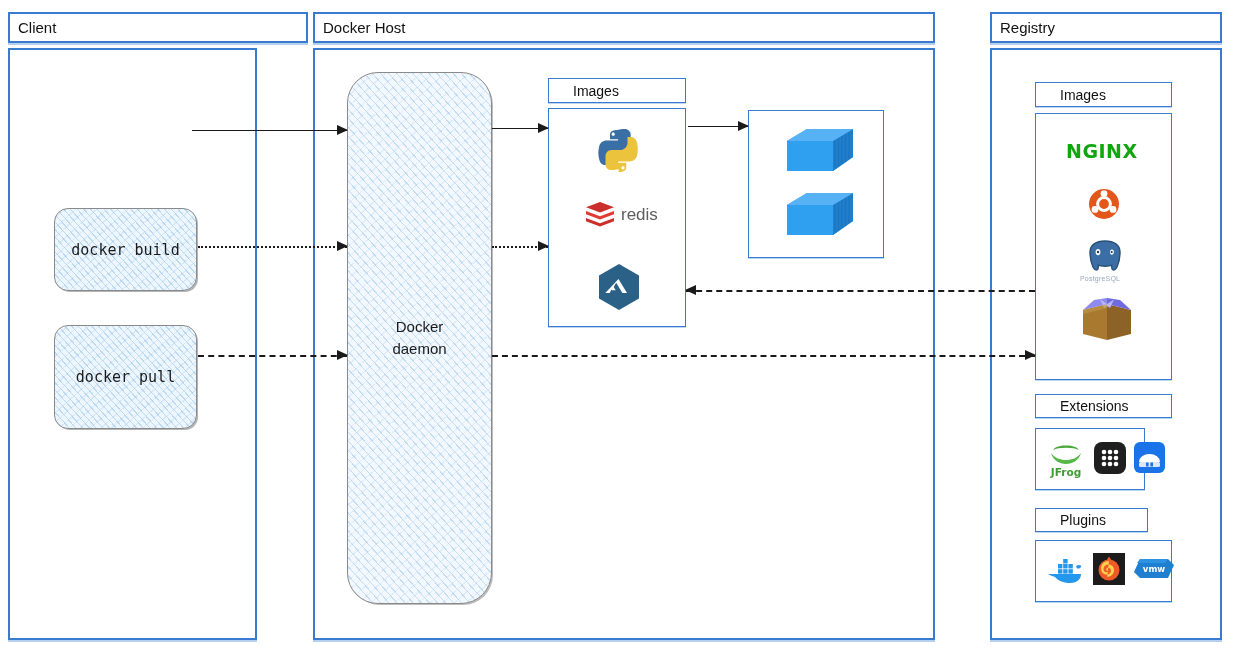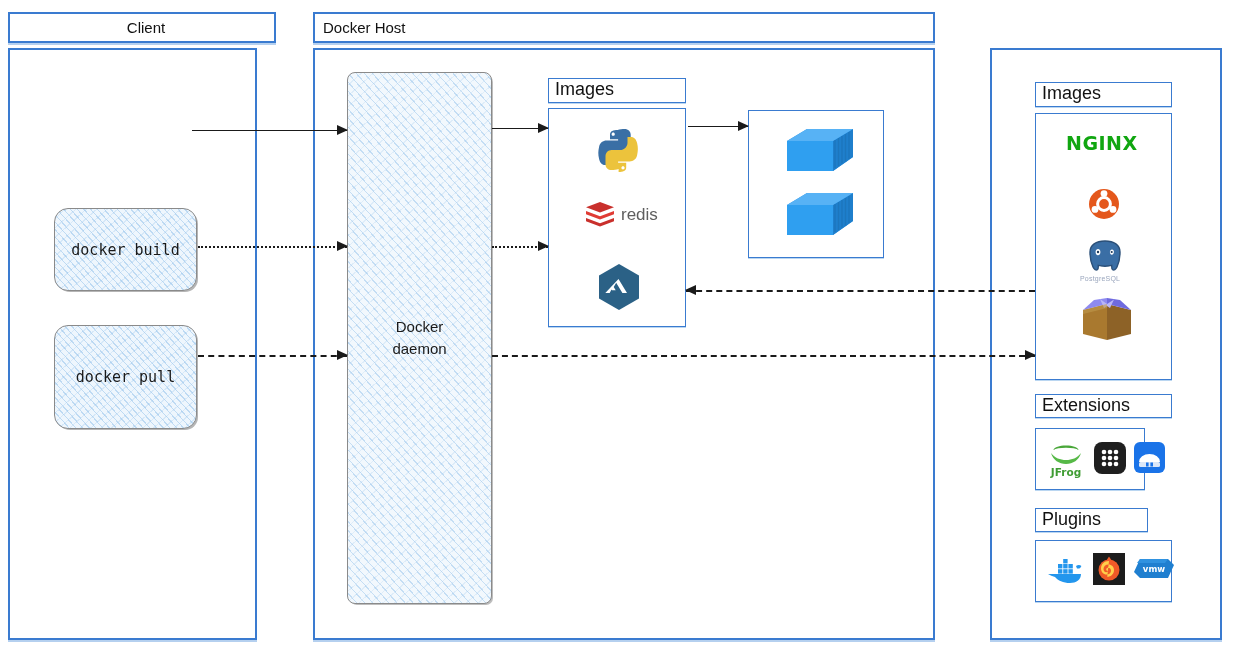--- a/index.html
+++ b/index.html
@@ -27,23 +27,23 @@
   .zone-body{
     border:2px solid #3a7bd0;
     background:#ffffff;
     box-shadow:0 2px 0 0 rgba(120,170,225,.55);
   }
 
   
   .panel-header{
     border:1.5px solid #3a7bd0;
     background:#ffffff;
-    display:flex;
-    padding-left:6px;
-    font-size:18px;
+    display:flex;align-items:center;
+    padding-left:24px;
+    font-size:14px;
     box-shadow:0 1px 0 0 rgba(130,180,230,.55);
   }
   .panel-body{
     border:1.5px solid #3a7bd0;
     background:#ffffff;
     box-shadow:0 1px 0 0 rgba(130,180,230,.55);
   }
 
   
   .cmd-box{
@@ -56,21 +56,21 @@
     display:flex;align-items:center;justify-content:center;
     font-family:"DejaVu Sans Mono","Liberation Mono",monospace;
     font-size:15px;
     color:#1a1a1a;
     box-shadow:2px 2px 0 -1px rgba(90,90,90,.45);
   }
 
   
   .daemon-box{
     border:1.6px solid #8a8a8a;
-    border-radius:8px;
+    border-radius:31px;
     background:
       repeating-linear-gradient(48deg, rgba(150,195,235,.5) 0 1px, rgba(255,255,255,0) 1px 6px),
       repeating-linear-gradient(-42deg, rgba(150,195,235,.22) 0 1px, rgba(255,255,255,0) 1px 8px),
       #f2f8fd;
     display:flex;align-items:center;justify-content:center;
     text-align:center;
     font-size:15px;
     line-height:1.45;
     color:#1a1a1a;
     box-shadow:2px 2px 0 -1px rgba(90,90,90,.4);
@@ -107,21 +107,21 @@
   .pg-text{
     font-family:"Liberation Sans",sans-serif;
     font-size:7px;color:#9aa6bd;letter-spacing:.2px;
   }
 </style>
 </head>
 <body>
 
 <div class="canvas">
 
-  <div class="abs zone-header" style="left:8px;top:12px;width:268px;height:31px;justify-content:center;">
+  <div class="abs zone-header" style="left:8px;top:12px;width:300px;height:31px;">
     <span>Client</span>
   </div>
   <div class="abs zone-body" style="left:8px;top:48px;width:249px;height:592px;"></div>
 
   <div class="abs cmd-box" style="left:54px;top:208px;width:143px;height:83px;">
     <span>docker build</span>
   </div>
   <div class="abs cmd-box" style="left:54px;top:325px;width:143px;height:104px;">
     <span>docker pull</span>
   </div>
@@ -193,27 +193,30 @@
             <line x1="53.5" y1="39" x2="53.5" y2="11"></line>
           <line x1="57" y1="36.5" x2="57" y2="9"></line>
             <line x1="60.5" y1="34.5" x2="60.5" y2="7"></line>
           <line x1="64" y1="32" x2="64" y2="5"></line>
         </g>
         <polygon points="2,14 22,2 68,2 48,14" fill="#57b2f5"></polygon>
       </svg>
     </div>
   </div>
 
+  <div class="abs zone-header" style="left:990px;top:12px;width:232px;height:31px;">
+    <span>Registry</span>
+  </div>
   <div class="abs zone-body" style="left:990px;top:48px;width:232px;height:592px;"></div>
 
   <div class="abs panel-header" style="left:1035px;top:82px;width:137px;height:25px;">
     <span>Images</span>
   </div>
   <div class="abs panel-body" style="left:1035px;top:113px;width:137px;height:267px;">
-    <div class="txt nginx-text" style="left:30px;top:18px;">NGINX</div>
+    <div class="txt nginx-text" style="left:30px;top:26px;">NGINX</div>
 
     <div class="logo" style="left:52px;top:74px;width:32px;height:32px;">
       <svg width="32" height="32" viewBox="0 0 32 32">
         <circle cx="16" cy="16" r="15" fill="#e4571b"></circle>
         <circle cx="16" cy="16" r="6.4" fill="none" stroke="#ffffff" stroke-width="3"></circle>
         <circle cx="16" cy="5.6" r="3.4" fill="#ffffff"></circle>
         <circle cx="7" cy="21.4" r="3.4" fill="#ffffff"></circle>
         <circle cx="25" cy="21.4" r="3.4" fill="#ffffff"></circle>
       </svg>
     </div>

